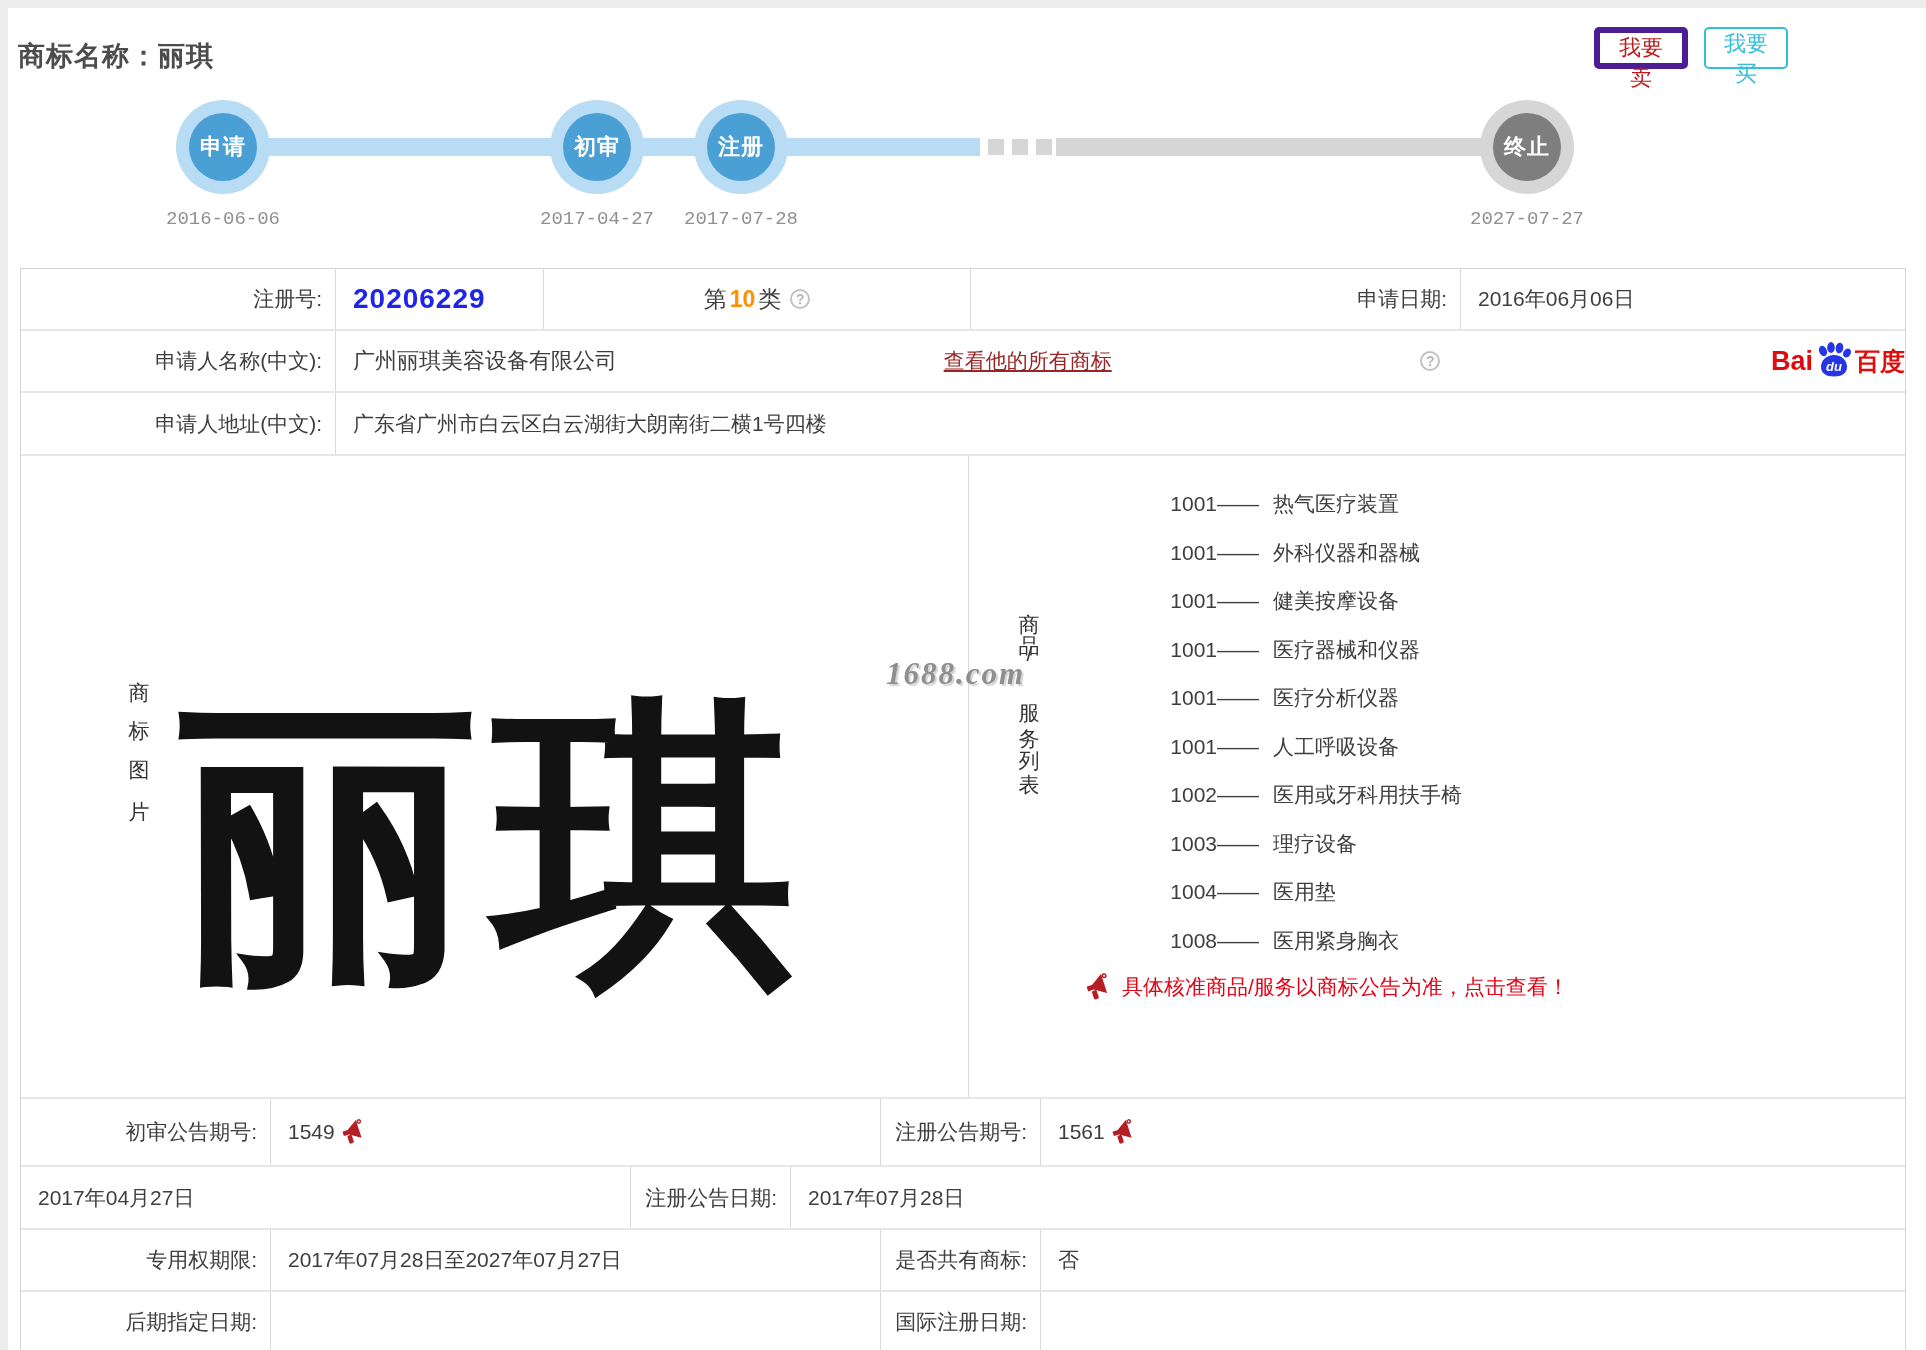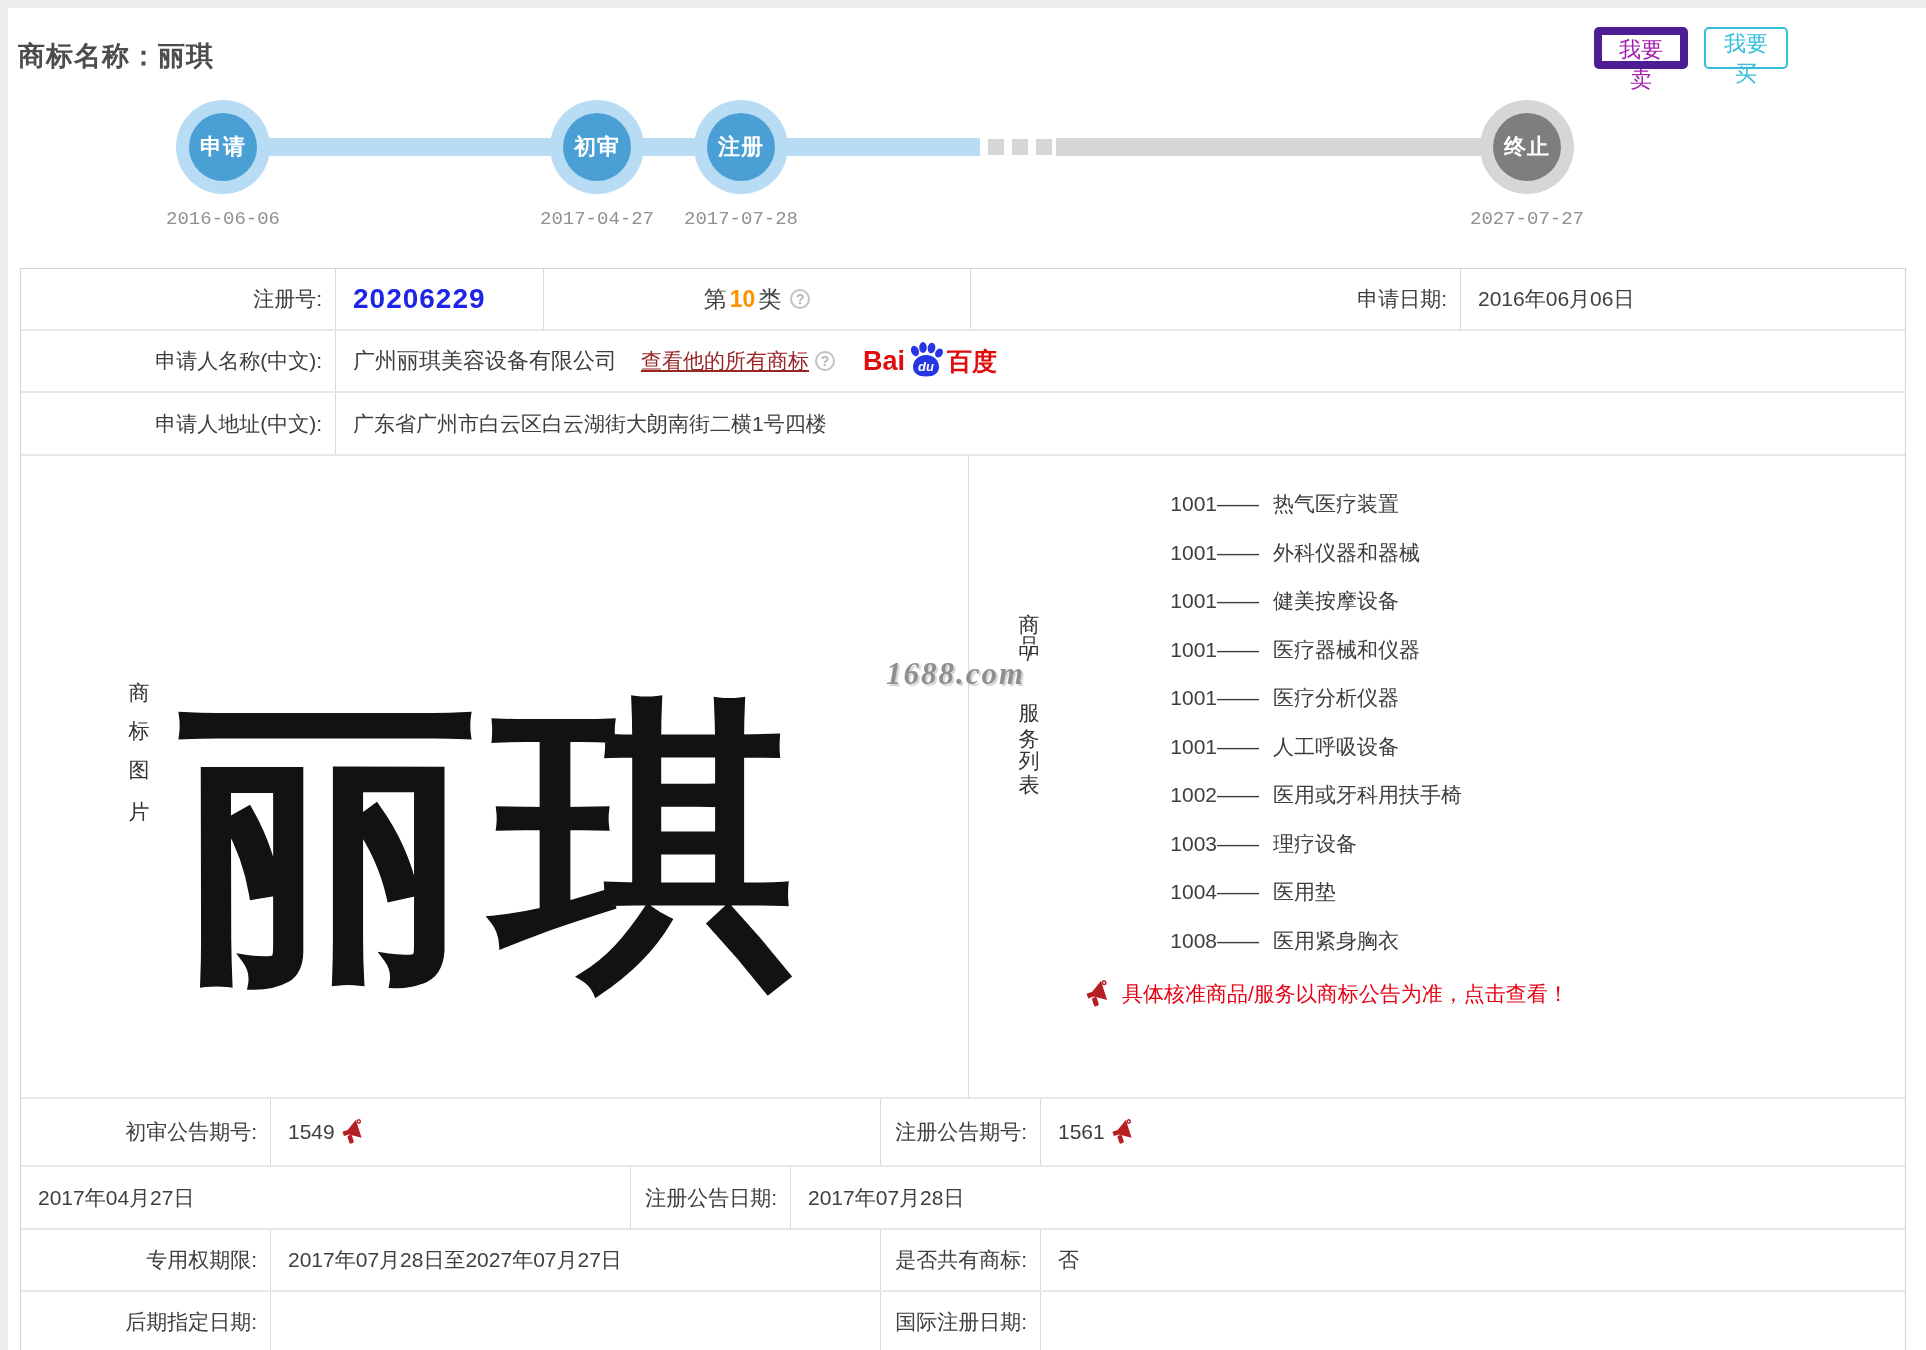--- a/index.html
+++ b/index.html
@@ -7,21 +7,21 @@
   .page {
     position:relative; width:1926px; height:1350px; background:#fff;
     font-family:"Liberation Sans","DejaVu Sans",sans-serif; color:#3e3e3e; overflow:hidden;
   }
   .edge-top { position:absolute; left:0; top:0; width:1926px; height:8px; background:#ededed; }
   .edge-left { position:absolute; left:0; top:0; width:8px; height:1350px; background:#ededed; }
 
   .page-title { position:absolute; left:18px; top:38px; font-size:27px; font-weight:bold; color:#4c4c4c; letter-spacing:1px; }
 
   .btn { position:absolute; top:27px; height:42px; background:#fff; font-size:22px; border-radius:5px; cursor:pointer; font-family:inherit; padding:0 12px; }
-  .btn.sell { left:1594px; width:94px; border:8px solid #4c1d95; color:#a21caf; }
+  .btn.sell { left:1594px; width:94px; border:6px solid #4c1d95; color:#b91c1c; }
   .btn.buy  { left:1704px; width:84px; border:2px solid #35bedb; color:#35bedb; }
 
   
   .timeline { position:absolute; left:0; top:0; width:1926px; height:250px; }
   .bar { position:absolute; top:138px; height:18px; }
   .bar.blue { left:223px; width:757px; background:#b7dcf4; }
   .bar.gray { left:1056px; width:471px; background:#d6d6d6; }
   .dash { position:absolute; top:139px; width:16px; height:16px; background:#d6d6d6; }
   .dash.d1 { left:988px; } .dash.d2 { left:1012px; } .dash.d3 { left:1036px; }
   .stage { position:absolute; top:100px; width:94px; height:94px; margin-left:-47px;font-family:Liberation Mono, monospace; }
@@ -50,42 +50,42 @@
 
   .w315 { width:315px; } .w208 { width:208px; } .w427 { width:427px; } .w490 { width:490px; }
   .grow { flex:1 1 auto; }
   .w250 { width:250px; } .w610 { width:610px; } .w160 { width:160px; }
 
   .regno { font-size:28px; font-weight:bold; color:#1f25e6; letter-spacing:1px; }
   .cls-cell { justify-content:center; gap:3px; font-size:23px; }
   .orange { color:#ff9000; font-weight:bold; }
   .qicon { display:inline-flex; align-items:center; justify-content:center; width:20px; height:20px; margin-left:6px;
            border:2px solid #c2c2c2; border-radius:50%; color:#b5b5b5; font-size:14px; font-weight:bold; cursor:pointer; }
-  .applicant-cell { gap:0; }
+  .applicant-cell { gap:0;justify-content:space-between; }
   .applicant-name { font-size:22px; }
   .view-link { margin-left:24px; font-size:21px; color:#992626; text-decoration:underline; cursor:pointer; }
   .baidu { display:inline-flex; align-items:center; margin-left:28px; cursor:pointer; }
   .baidu .bai { color:#e00b0b; font-weight:bold; font-size:27px; letter-spacing:0; }
   .baidu .paw { width:40px; height:40px; margin:0 1px; }
   .baidu .cn { color:#e00b0b; font-weight:bold; font-size:25px; }
 
   
   .imgcell { position:relative; width:948px; border-right:1px solid #d9d9d9; }
   .vlab { writing-mode:vertical-lr; text-orientation:upright; font-size:21px; color:#333; position:absolute; }
   .vlab-left { left:104px; top:208px; letter-spacing:40px; }
   .markwrap { position:absolute; left:50%; top:calc(50% + 69px); transform:translate(-50%,-50%); }
   .mark { font-family:"Liberation Serif","DejaVu Serif",serif; font-size:300px; line-height:1; color:#121212;
           letter-spacing:16px; white-space:nowrap; font-weight:bold; }
   .goodscell { position:relative; flex:1 1 auto; display:block; }
   .vlab-right { left:46px; top:140px; letter-spacing:23px; }
   .goods-list { margin-left:190px; padding-top:24px; }
   .gitem { display:flex; align-items:center; height:48.5px; font-size:21px; color:#3e3e3e; }
   .gcode { width:100px; text-align:right; white-space:nowrap; }
   .gname { margin-left:14px; }
-  .notice { margin-left:115px; margin-top:14px; display:flex; align-items:center; gap:8px; color:#e60013; font-size:21px; cursor:pointer; }
+  .notice { margin-left:115px; margin-top:7px; display:flex; align-items:center; gap:8px; color:#e60013; font-size:21px; cursor:pointer; }
   .mega { width:30px; height:30px; color:#b51e23; flex:0 0 auto; }
   .mega-sm { width:28px; height:28px; }
   .valflex { gap:5px; }
 
   .watermark { position:absolute; left:886px; top:656px; font-family:"Liberation Serif","DejaVu Serif",serif;
                font-style:italic; font-weight:bold; font-size:31px; color:#8f8f8f;
                text-shadow:2px 2px 1px rgba(205,205,205,.85); letter-spacing:2px; }
 </style>
 </head>
 <body>

